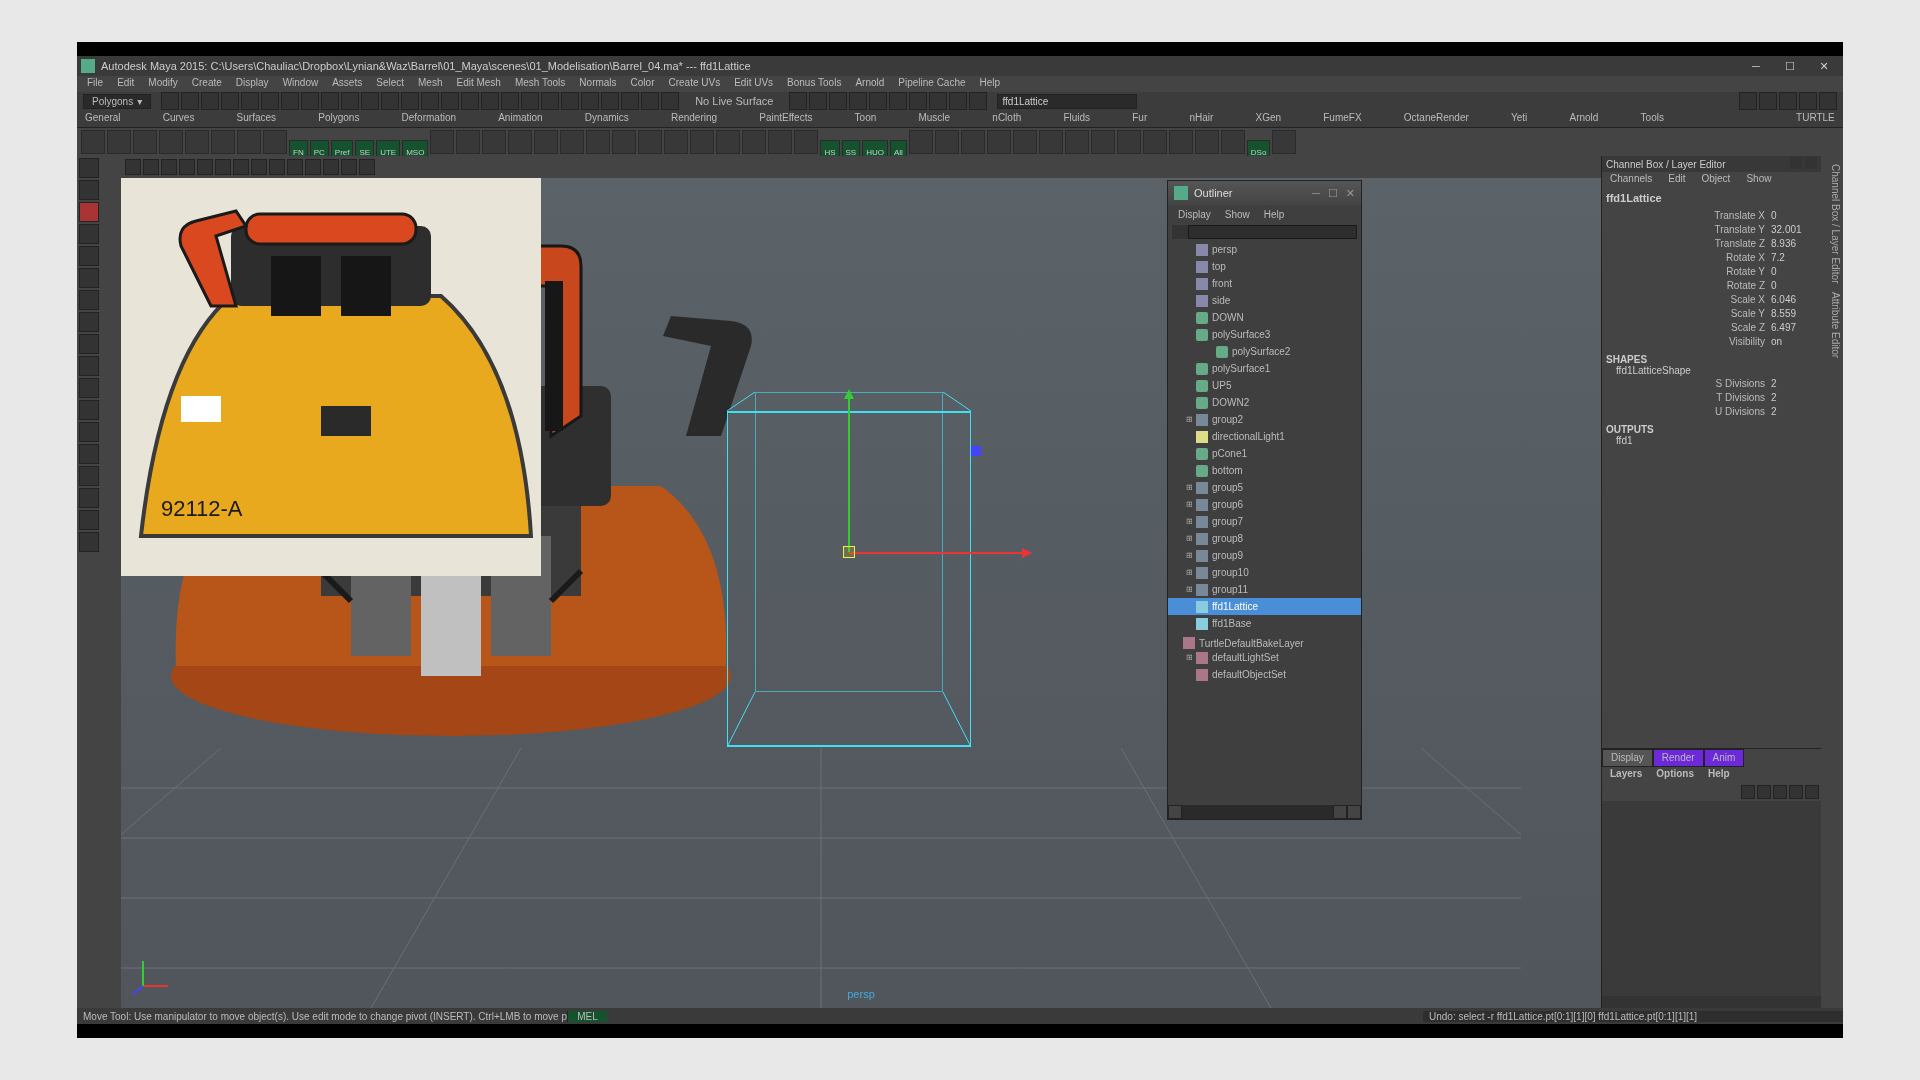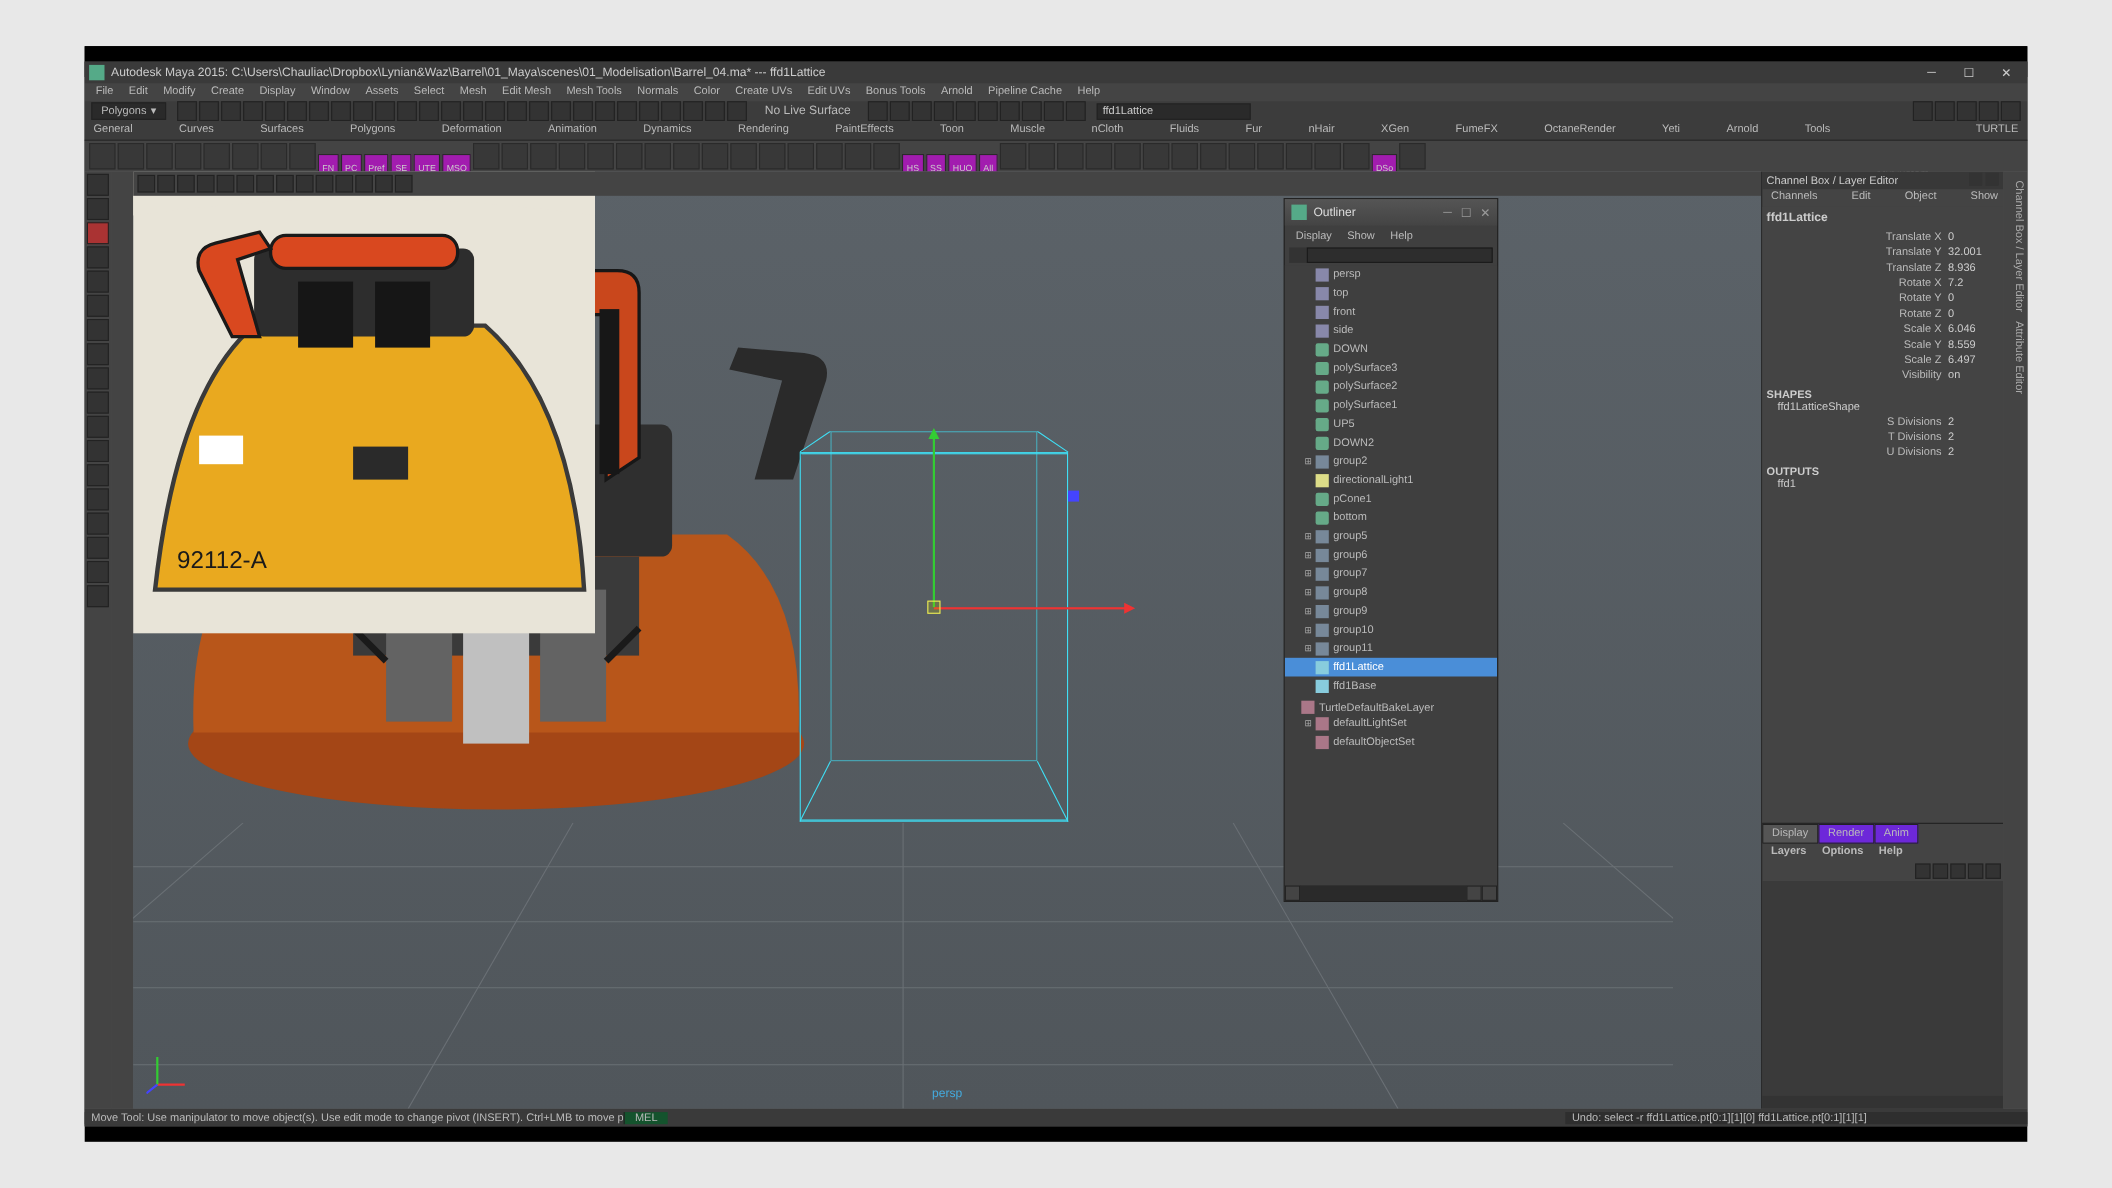--- a/index.html
+++ b/index.html
@@ -16,21 +16,21 @@
 .statusline { display:flex; height:18px; background:#3c3c3c; align-items:center; padding:0 6px; gap:10px; }
 .statusline .dd { background:#2a2a2a; border:1px solid #222; padding:1px 8px; display:flex; align-items:center; gap:4px; font-size:10px; }
 .statusline .iconrow { display:flex; gap:2px; }
 .statusline .iconrow span, .shelf-icons span { width:18px; height:18px; background:#333; border:1px solid #222; display:inline-flex; align-items:center; justify-content:center; font-size:9px; color:#789; cursor:pointer; }
 .statusline .search { background:#2a2a2a; border:1px solid #222; height:15px; width:140px; color:#ccc; font-size:10px; padding:0 4px; }
 .shelftabs { height:18px; background:#3c3c3c; display:flex; font-size:10px; border-bottom:1px solid #222;justify-content:space-between; }
 .shelftabs span { padding:2px 8px; cursor:pointer; }
 .shelftabs span.active { background:#5a6a7a;margin-top:41px; }
 .shelf { height:28px; background:#444; display:flex; align-items:center; padding:0 4px; gap:2px; overflow:hidden; }
 .shelf span { width:24px; height:24px; background:#383838; border:1px solid #2a2a2a; display:inline-flex; align-items:center; justify-content:center; font-size:8px; color:#888; cursor:pointer; }
-.shelf span.lbl { width:auto; padding:0 3px; background:#a21caf; color:#ccc;margin-top:20px; }
+.shelf span.lbl { width:auto; padding:0 3px; background:#14532d; color:#ccc;margin-top:20px; }
 .workarea { flex:1; display:flex; background:#5a5a5a; overflow:hidden; }
 .toolbox { width:24px; background:#444; display:flex; flex-direction:column; gap:2px; padding:2px; }
 .toolbox span { width:20px; height:20px; background:#333; border:1px solid #222; cursor:pointer; }
 .toolbox span.sel { background:#a33; }
 .timeslider { width:20px; background:#444; }
 .viewport { flex:1; position:relative; background:linear-gradient(#5b6268,#50565b); overflow:hidden; }
 .viewtoolbar { position:absolute; top:0; left:0; right:0; height:22px; background:#444; display:flex; align-items:center; padding:0 4px; gap:2px; z-index:5; }
 .viewtoolbar span { width:16px; height:16px; background:#333; border:1px solid #222; cursor:pointer; }
 .ref-image { position:absolute; left:0; top:0; width:420px; height:420px; z-index:4; }
 .grd { position:absolute; left:0; right:0; bottom:0; height:260px; }
@@ -62,21 +62,21 @@
 .outliner .oitem .oico.grp { background:#789; }
 .outliner .oitem .oico.mesh { background:#6a8; border-radius:2px; }
 .outliner .oitem .oico.light { background:#dd8; }
 .outliner .oitem .oico.set { background:#a78; }
 .outliner .oitem .oico.lat { background:#8cd; }
 .outliner .oscroll { height:14px; background:#333; display:flex; }
 .outliner .oscroll span { width:14px; background:#444; border:1px solid #222; }
 .outliner .oscroll div { flex:1; background:#2a2a2a; }
 .cbx { width:220px; background:#444; border-left:1px solid #222; display:flex; flex-direction:column; font-size:10px; }
 .cbx .cbhead { height:16px; background:#383838; display:flex; align-items:center; padding:0 4px; justify-content:space-between; color:#ccc; }
-.cbx .cbtabs { height:16px; display:flex; gap:19px; font-size:10px; padding:0 2px; }
+.cbx .cbtabs { height:16px; display:flex; gap:4px; font-size:10px; padding:0 2px; }
 .cbx .cbtabs span { padding:1px 6px; cursor:pointer; }
 .cbx .cbbody { flex:1; background:#444; padding:4px; overflow:auto; }
 .cbx .objname { font-weight:bold; color:#ccc; font-size:11px; margin-bottom:4px; }
 .cbx .attr { display:flex; justify-content:flex-end; gap:6px; height:14px; align-items:center; padding-right:4px; }
 .cbx .attr .k { color:#bbb; }
 .cbx .attr .v { width:42px; text-align:left; color:#ccc; }
 .cbx .shdr { color:#ccc; margin-top:6px; font-weight:bold; }
 .cbx .sub { padding-left:10px; color:#ccc; }
 .layers { height:260px; border-top:1px solid #222; display:flex; flex-direction:column; }
 .layers .ltabs { height:18px; display:flex; font-size:10px; }
@@ -426,21 +426,21 @@
               <div class="oitem" style="padding-left: 18px;">
                 <span class="exp"></span>
                 <span class="oico mesh"></span>
                 <span>DOWN</span>
               </div>
               <div class="oitem" style="padding-left: 18px;">
                 <span class="exp"></span>
                 <span class="oico mesh"></span>
                 <span>polySurface3</span>
               </div>
-              <div class="oitem" style="padding-left: 18px;">
+              <div class="oitem" style="padding-left: 18px; margin-left: 20px;">
                 <span class="exp"></span>
                 <span class="oico mesh"></span>
                 <span>polySurface2</span>
               </div>
               <div class="oitem" style="padding-left: 18px;">
                 <span class="exp"></span>
                 <span class="oico mesh"></span>
                 <span>polySurface1</span>
               </div>
               <div class="oitem" style="padding-left: 18px;">

